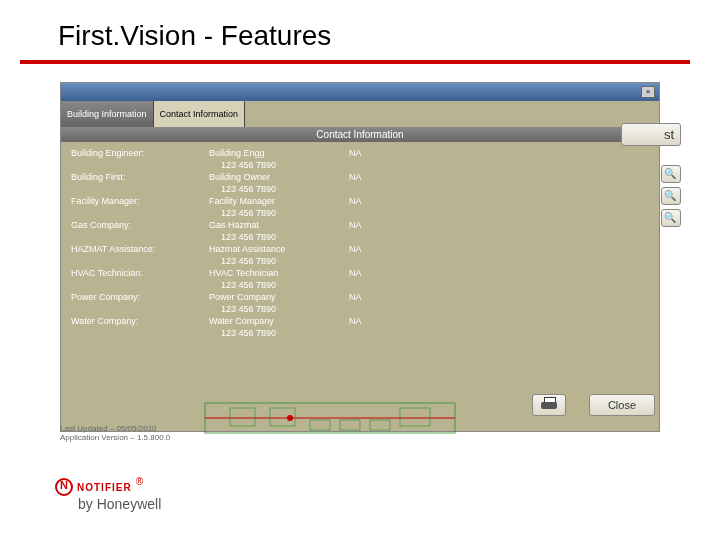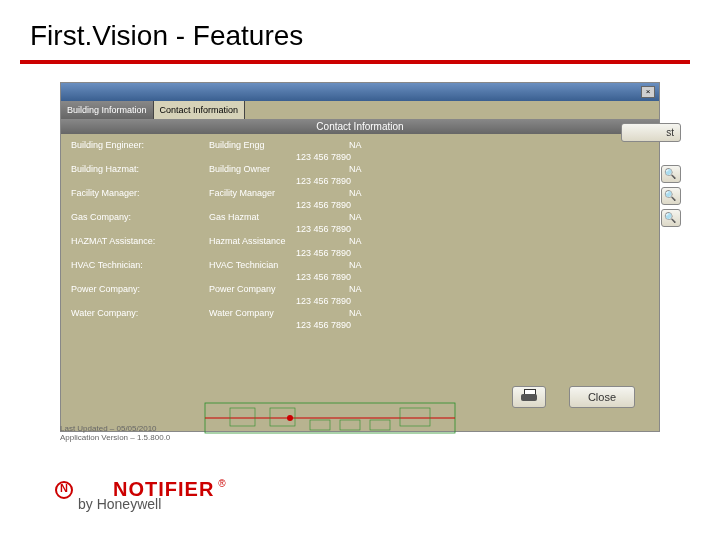--- a/index.html
+++ b/index.html
@@ -1,58 +1,58 @@
 <!DOCTYPE html>
 <html><head>
 <meta charset="utf-8">
 <style>
   * { box-sizing: border-box; margin: 0; padding: 0; }
   body { width: 720px; height: 540px; font-family: Arial, sans-serif; background: #fff; position: relative; overflow: hidden; }
   
-  .slide-title { font-size: 28px; color: #000; padding: 20px 30px 8px 30px; }
+  .slide-title { font-size: 28px; color: #000; padding: 20px 30px 8px 30px; margin-left: 28px; }
   .red-line { height: 4px; background: #c00; margin: 0 30px 0 20px; }
   
   .app-window { position: absolute; left: 60px; top: 82px; width: 600px; height: 350px; background: #b8b390; border: 1px solid #888; }
   .titlebar { height: 18px; background: linear-gradient(#6a8fc0, #3a5f90); display: flex; align-items: center; padding: 0 4px; }
   .titlebar .winbtn { width: 14px; height: 12px; background: #d0d0d0; border: 1px solid #666; margin-left: auto; font-size: 8px; text-align: center; line-height: 10px; cursor: pointer; }
   
-  .tabbar { display: flex; height: 18px; font-size: 9px; }
+  .tabbar { display: flex; height: 26px; font-size: 9px; }
   .tab { padding: 2px 6px; background: linear-gradient(#888, #666); color: #fff; border-right: 1px solid #444; cursor: pointer; display: flex; align-items: center; }
   .tab.active { background: #d6d2b8; color: #000; }
   
   .panel-title { background: linear-gradient(#888, #666); color: #fff; text-align: center; font-size: 10px; padding: 2px 0; }
   
   .contact-body { background: #b8b390; padding: 6px 10px; color: #fff; font-size: 9px; position: relative; height: 280px; }
   .row { display: flex; margin-bottom: 2px; }
   .row .lab { width: 138px; }
   .row .val { width: 140px; }
   .row .na { width: 60px; }
-  .subrow { display: flex; margin-bottom: 2px; text-align: right; }
+  .subrow { display: flex; margin-bottom: 2px; }
   .subrow .sp { width: 150px; }
   .subrow .ph { width: 130px; }
   
-  .btnbar { position: absolute; bottom: 6px; right: 24px; display: flex; gap: 23px; margin-left: 16px; }
+  .btnbar { position: absolute; bottom: 6px; right: 4px; display: flex; gap: 23px; margin-left: 16px; }
   .btn { background: linear-gradient(#f5f5f0, #ddd9c8); border: 1px solid #888; border-radius: 3px; padding: 4px 18px; font-size: 11px; color: #333; cursor: pointer; }
   .iconbtn { background: linear-gradient(#f5f5f0, #ddd9c8); border: 1px solid #888; border-radius: 3px; padding: 2px 8px; cursor: pointer; }
   .printer-icon { width: 16px; height: 14px; display: inline-block; position: relative; }
   .printer-icon::before { content: ""; position: absolute; left: 3px; top: 0; width: 10px; height: 5px; background: #fff; border: 1px solid #333; }
   .printer-icon::after { content: ""; position: absolute; left: 0; top: 5px; width: 16px; height: 7px; background: #555; border-radius: 2px; }
   
-  .side-btn { position: absolute; right: -22px; width: 60px; background: linear-gradient(#f5f5f0, #ddd9c8); border: 1px solid #888; border-radius: 3px; font-size: 10px; color: #333; text-align: right; padding: 3px 6px; }
+  .side-btn { position: absolute; right: -22px; width: 60px; background: linear-gradient(#f5f5f0, #ddd9c8); border: 1px solid #888; border-radius: 3px; font-size: 13px; color: #333; text-align: right; padding: 3px 6px; }
   .side-icon { position: absolute; right: -22px; width: 20px; height: 18px; background: linear-gradient(#f5f5f0, #ddd9c8); border: 1px solid #888; border-radius: 3px; font-size: 10px; text-align: center; line-height: 16px; cursor: pointer; }
   
   .floorplan { position: absolute; left: 200px; top: 398px; width: 260px; height: 40px; }
   .floorplan svg { width: 100%; height: 100%; }
   
   .status-text { position: absolute; left: 60px; top: 424px; font-size: 8px; color: #666; }
   
   .brand { position: absolute; left: 55px; top: 478px; display: flex; align-items: center; gap: 4px; }
   .brand-ring { width: 18px; height: 18px; border: 2px solid #c00; border-radius: 50%; position: relative; }
   .brand-ring::after { content: "N"; position: absolute; left: 3px; top: -1px; color: #c00; font-size: 11px; font-weight: bold; }
-  .brand-text { font-size: 20px; font-weight: bold; color: #c00; letter-spacing: 1px; margin-left: 36px; }
+  .brand-text { font-size: 10px; font-weight: bold; color: #c00; letter-spacing: 1px; }
   .brand-sub { position: absolute; left: 78px; top: 496px; font-size: 14px; color: #555; }
 </style>
 </head>
 <body>
 
 <div class="slide-title">First.Vision - Features</div>
 <div class="red-line"></div>
 
 <div class="app-window">
   <div class="titlebar">
@@ -67,21 +67,21 @@
     <div class="row">
         <div class="lab">Building Engineer:</div>
         <div class="val">Building Engg</div>
         <div class="na">NA</div>
       </div>
       <div class="subrow">
         <div class="sp"></div>
         <div class="ph">123 456 7890</div>
       </div>
       <div class="row">
-        <div class="lab">Building Hazmat:</div>
+        <div class="lab">Building First:</div>
         <div class="val">Building Owner</div>
         <div class="na">NA</div>
       </div>
       <div class="subrow">
         <div class="sp"></div>
         <div class="ph">123 456 7890</div>
       </div>
       <div class="row">
         <div class="lab">Facility Manager:</div>
         <div class="val">Facility Manager</div>

